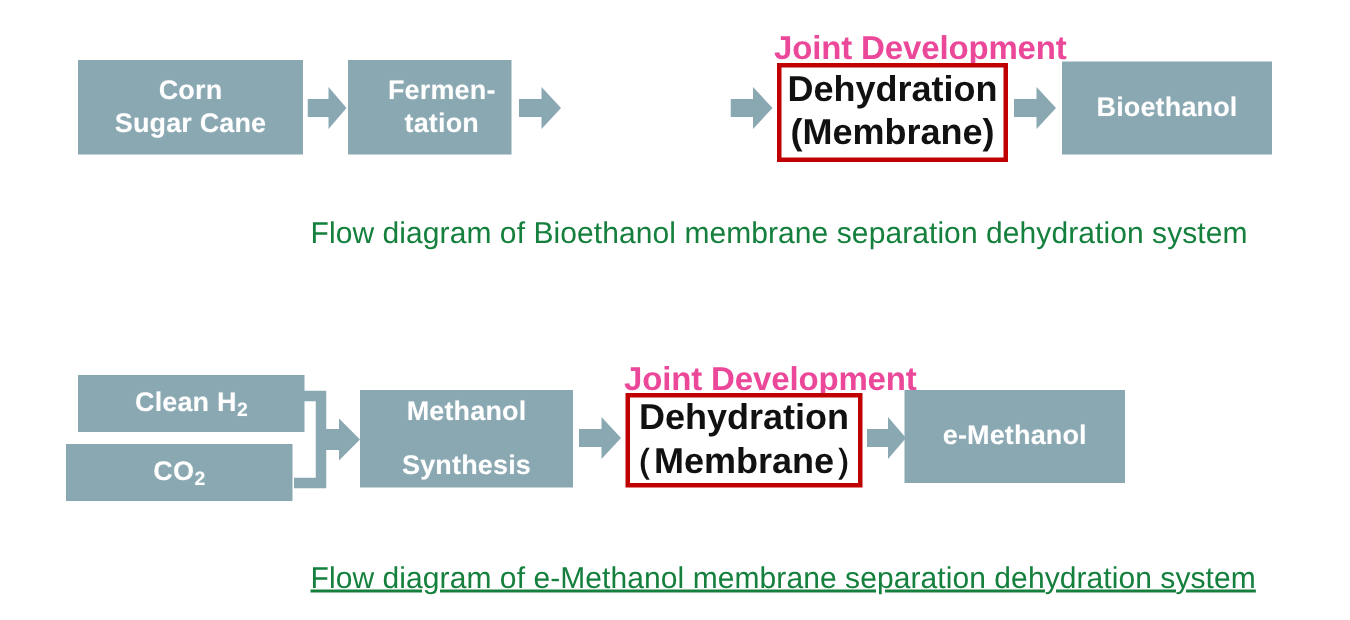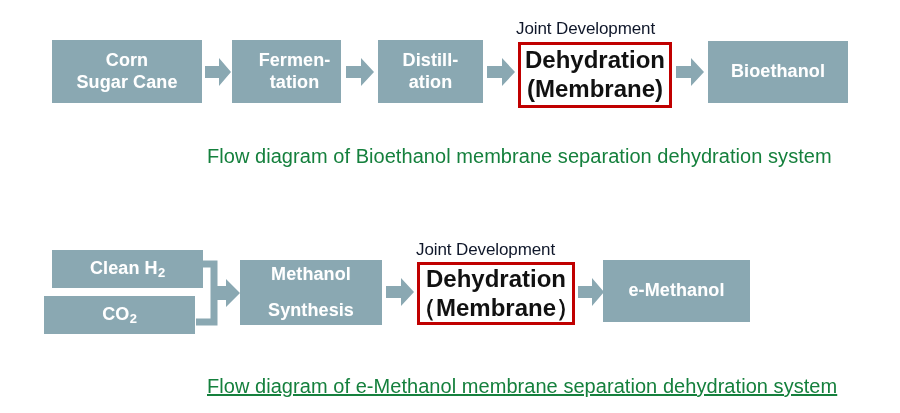--- a/index.html
+++ b/index.html
@@ -44,23 +44,23 @@
     font-weight: bold;
     display: flex;
     align-items: center;
     justify-content: center;
     text-align: center;
     line-height: 1.2;
     font-size: 24px;
   }
 
   .jd-label {
-    color: #0f172a;
-    font-weight: normal;
-    font-size: 17px;
+    color: #ec4899;
+    font-weight: bold;
+    font-size: 22px;
     white-space: nowrap;
     letter-spacing: -.1px;
   }
 
   .caption {
     color: #15803d;
     font-size: 20px;
     white-space: nowrap;
     letter-spacing: .05px;
   }
@@ -95,24 +95,20 @@
 
     <div class="abs proc-box" style="left:232px; top:40px; width:109px; height:63px; flex-direction:column;padding-left:16px;">
       <span class="box-line">Fermen-</span>
       <span class="box-line">tation</span>
     </div>
 
     <svg class="abs arrow" style="left:346px; top:58px;" width="28" height="28" viewBox="0 0 28 28">
       <polygon points="0,8 15,8 15,0 28,14 15,28 15,20 0,20" fill="#8AA8B2"></polygon>
     </svg>
 
-    <div class="abs proc-box" style="left:378px; top:40px; width:105px; height:63px; flex-direction:column;">
-      <span class="box-line">Distill-</span>
-      <span class="box-line">ation</span>
-    </div>
 
     <svg class="abs arrow" style="left:487px; top:58px;" width="28" height="28" viewBox="0 0 28 28">
       <polygon points="0,8 15,8 15,0 28,14 15,28 15,20 0,20" fill="#8AA8B2"></polygon>
     </svg>
 
     <div class="abs jd-label" style="left:516px; top:19px;">Joint Development</div>
 
     <div class="abs jd-box" style="left:518px; top:42px; width:154px; height:66px; flex-direction:column;">
       <span class="box-line">Dehydration</span>
       <span class="box-line">(Membrane)</span>

